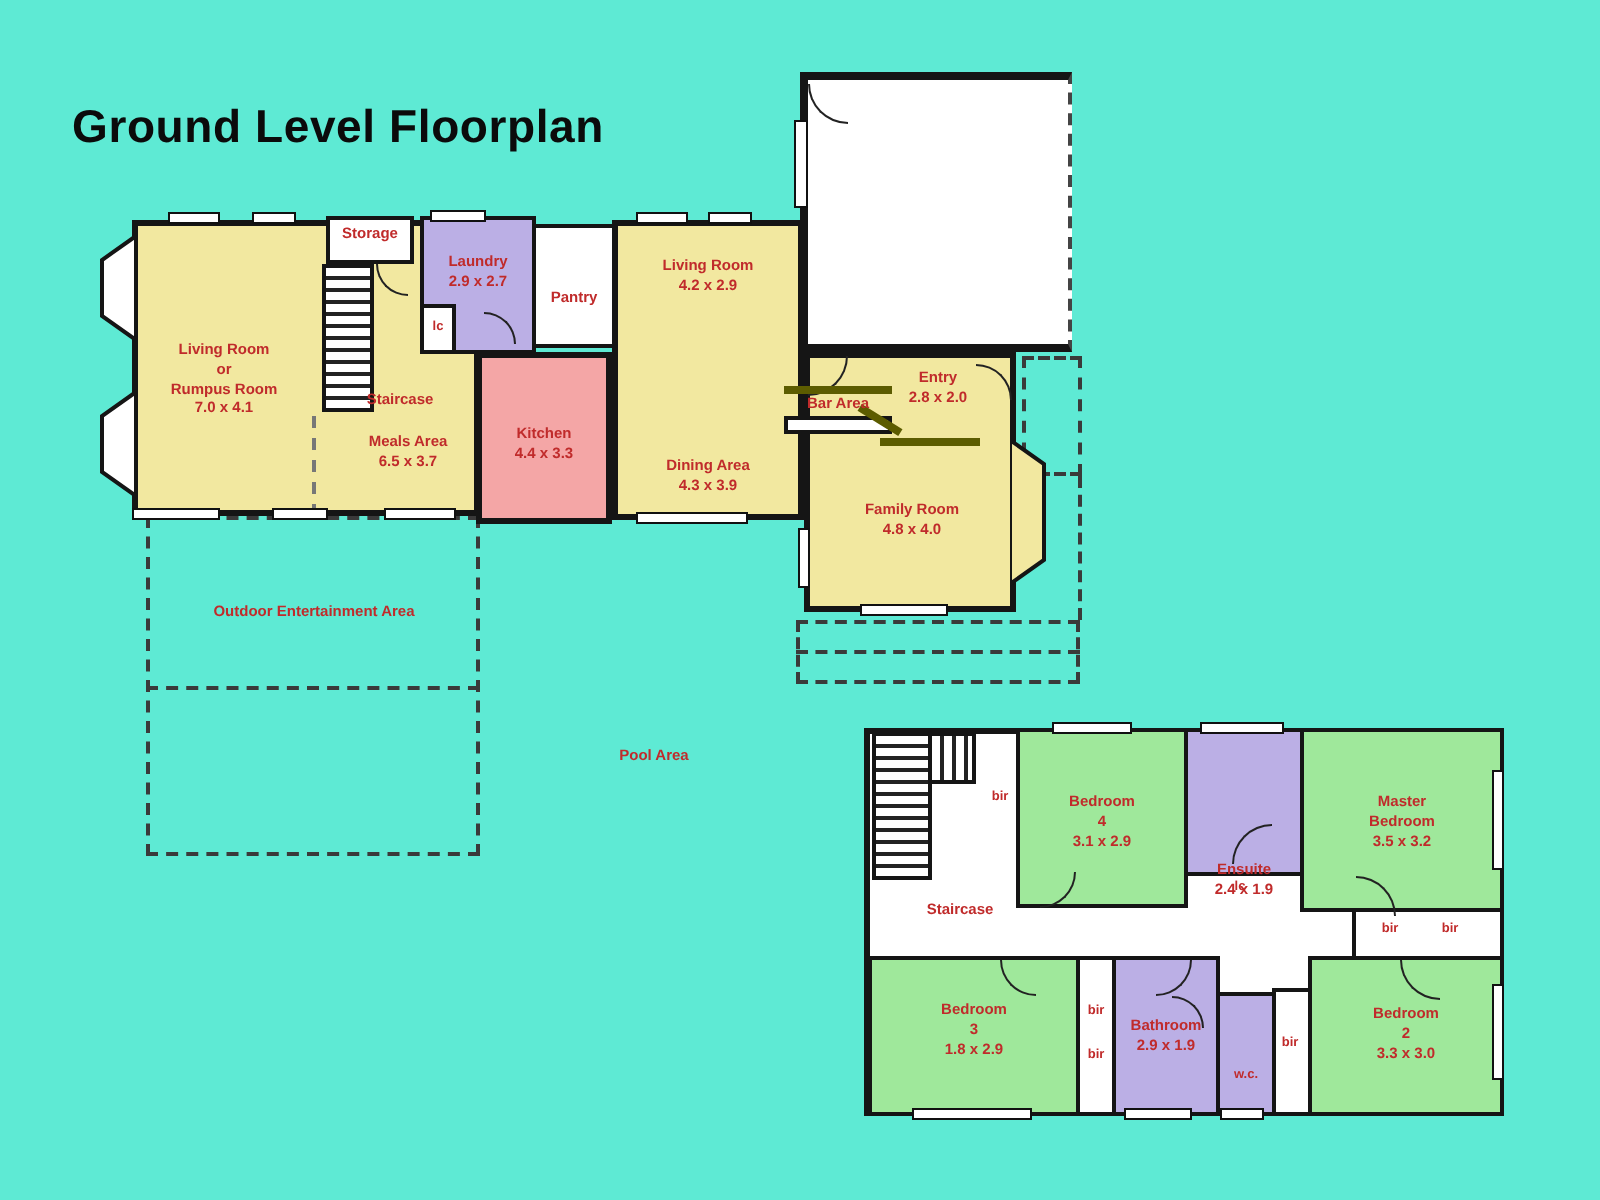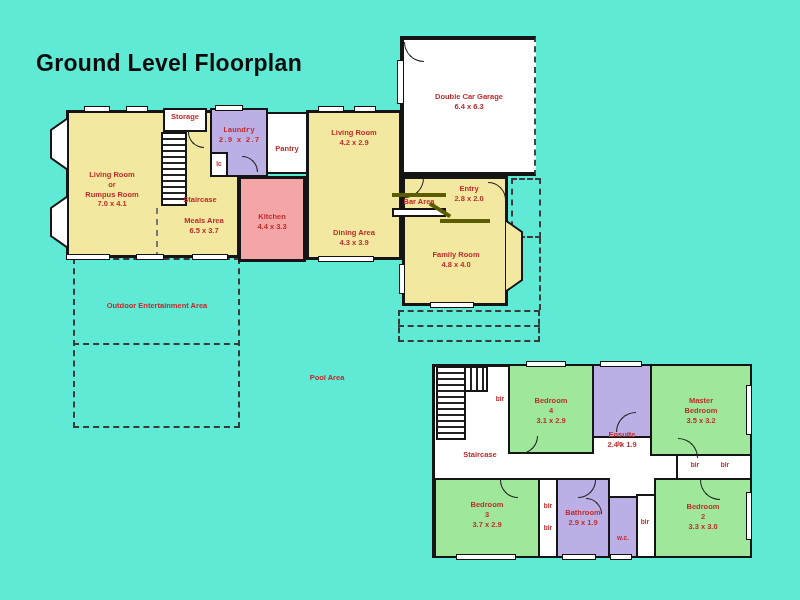--- a/index.html
+++ b/index.html
@@ -115,37 +115,33 @@
 
   <div class="lbl" style="left:66px;top:170px;width:92px;">
     <span>Living Room</span>
     <span>or</span>
     <span>Rumpus Room</span>
     <span>7.0 x 4.1</span>
   </div>
   <div class="lbl" style="left:163px;top:112px;width:44px;">
     <span>Storage</span>
   </div>
-  <div class="lbl" style="left:210px;top:126px;width:58px;font-family:Liberation Mono, monospace;">
+  <div class="lbl" style="left:210px;top:126px;width:58px;">
     <span>Laundry</span>
     <span>2.9 x 2.7</span>
   </div>
   <div class="lbl tiny" style="left:209px;top:160px;width:20px;">
     <span>lc</span>
   </div>
   <div class="lbl" style="left:266px;top:144px;width:42px;">
     <span>Pantry</span>
   </div>
   <div class="lbl" style="left:306px;top:128px;width:96px;">
     <span>Living Room</span>
     <span>4.2 x 2.9</span>
-  </div>
-  <div class="lbl" style="left:416px;top:92px;width:106px;">
-    <span>Double Car Garage</span>
-    <span>6.4 x 6.3</span>
   </div>
   <div class="lbl" style="left:168px;top:195px;width:64px;">
     <span>Staircase</span>
   </div>
   <div class="lbl" style="left:168px;top:216px;width:72px;">
     <span>Meals Area</span>
     <span>6.5 x 3.7</span>
   </div>
   <div class="lbl" style="left:240px;top:212px;width:64px;">
     <span>Kitchen</span>
@@ -230,21 +226,21 @@
   </div>
   <div class="lbl tiny" style="left:680px;top:461px;width:30px;">
     <span>bir</span>
   </div>
   <div class="lbl tiny" style="left:710px;top:461px;width:30px;">
     <span>bir</span>
   </div>
   <div class="lbl" style="left:434px;top:500px;width:106px;">
     <span>Bedroom</span>
     <span>3</span>
-    <span>3.7 x 2.9</span>
+    <span>1.8 x 2.9</span>
   </div>
   <div class="lbl tiny" style="left:536px;top:502px;width:24px;">
     <span>bir</span>
   </div>
   <div class="lbl tiny" style="left:536px;top:524px;width:24px;">
     <span>bir</span>
   </div>
   <div class="lbl" style="left:556px;top:508px;width:54px;">
     <span>Bathroom</span>
     <span>2.9 x 1.9</span>

